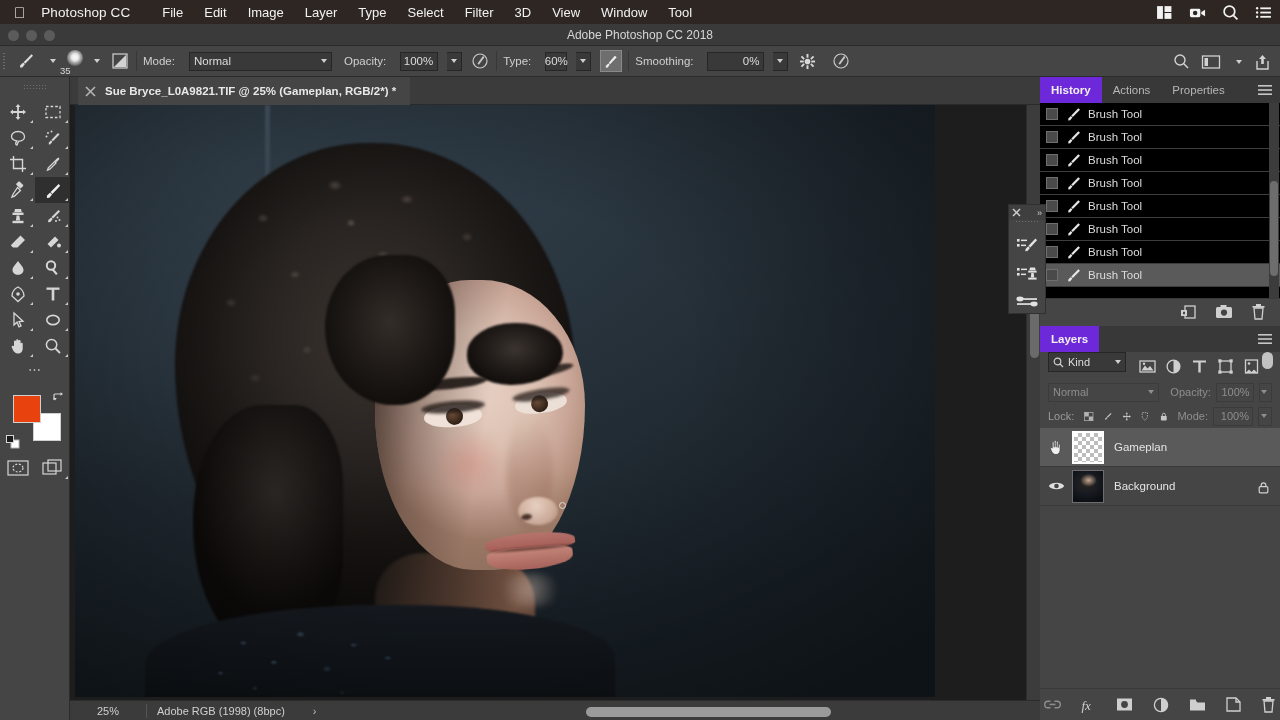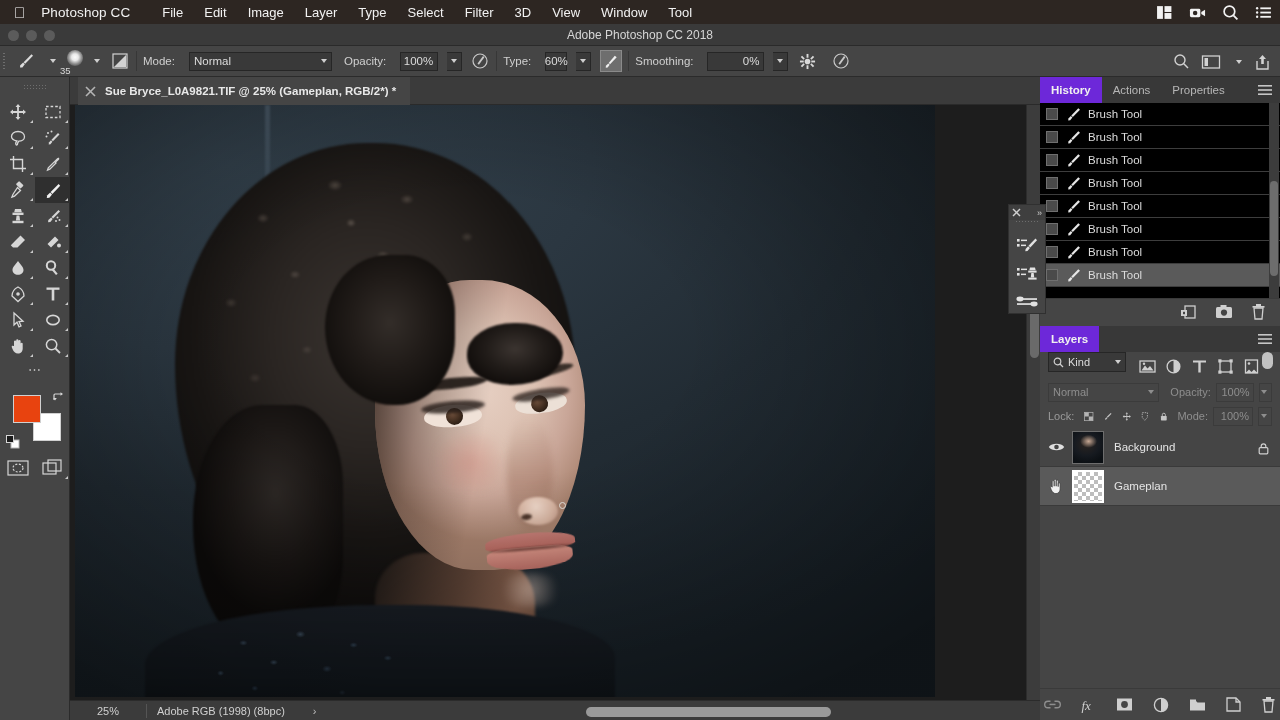--- a/index.html
+++ b/index.html
@@ -1001,43 +1001,43 @@
         <div class="op-field">
           <span>100%</span>
         </div>
         <div class="op-field" style="width:14px;justify-content:center">
           <span class="caret" style="border-top-color:#8e8e8e"></span>
         </div>
       </div>
     </div>
 
     <div class="layer-list" id="layer-list">
+        <div class="lrow sel">
+          <div class="lvis">
+            <svg width="17" height="17" viewBox="0 0 17 17">
+              <path d="M4.2 9.2 V3.6 a1 1 0 0 1 2 0 V8.2 V2.3 a1 1 0 0 1 2 0 V8.2 V3.1 a1 1 0 0 1 2 0 V8.6 V5.6 a1 1 0 0 1 1.9 0 V11 c0 2.8 -1.8 4.6 -4.2 4.6 C5.5 15.6 4 13.8 3.2 11.6 L2.5 9.8 a1 1 0 0 1 1.7 -1 Z" fill="#f0f0f0" stroke="#3a3a3a" stroke-width="0.7"></path>
+            </svg>
+          </div>
+          <div class="lthumb checker"></div>
+          <span class="lname">Gameplan</span>
+        </div>
         <div class="lrow">
           <div class="lvis">
             <svg width="17" height="12" viewBox="0 0 17 12">
               <path d="M0.8 6 C3.5 1.6 13.5 1.6 16.2 6 C13.5 10.4 3.5 10.4 0.8 6 Z" fill="#e0e0e0"></path>
               <circle cx="8.5" cy="6" r="2.3" fill="#454545"></circle>
             </svg>
           </div>
           <div class="lthumb" style="background: radial-gradient(40% 30% at 52% 30%, rgb(199, 168, 148) 0%, rgba(0, 0, 0, 0) 70%), radial-gradient(70% 60% at 45% 40%, rgb(42, 36, 32) 0%, rgb(22, 26, 32) 60%, rgb(12, 16, 20) 100%);"></div>
           <span class="lname">Background</span>
           <span class="llock"><svg width="13" height="13" viewBox="0 0 13 13">
               <rect x="2.2" y="5.6" width="8.6" height="6.2" rx="1" fill="none" stroke="#d0d0d0" stroke-width="1.2"></rect>
               <path d="M4.2 5.6 V4.1 a2.3 2.3 0 0 1 4.6 0 V5.6" fill="none" stroke="#d0d0d0" stroke-width="1.2"></path>
             </svg></span>
         </div>
-        <div class="lrow sel">
-          <div class="lvis">
-            <svg width="17" height="17" viewBox="0 0 17 17">
-              <path d="M4.2 9.2 V3.6 a1 1 0 0 1 2 0 V8.2 V2.3 a1 1 0 0 1 2 0 V8.2 V3.1 a1 1 0 0 1 2 0 V8.6 V5.6 a1 1 0 0 1 1.9 0 V11 c0 2.8 -1.8 4.6 -4.2 4.6 C5.5 15.6 4 13.8 3.2 11.6 L2.5 9.8 a1 1 0 0 1 1.7 -1 Z" fill="#f0f0f0" stroke="#3a3a3a" stroke-width="0.7"></path>
-            </svg>
-          </div>
-          <div class="lthumb checker"></div>
-          <span class="lname">Gameplan</span>
-        </div>
       </div>
 
     <div class="layers-footer">
       <svg width="17" height="11" viewBox="0 0 17 11">
         <path d="M6.5 2.2 H4 a3.3 3.3 0 0 0 0 6.6 H6.5" fill="none" stroke="#8e8e8e" stroke-width="1.4"></path>
         <path d="M10.5 2.2 H13 a3.3 3.3 0 0 1 0 6.6 H10.5" fill="none" stroke="#8e8e8e" stroke-width="1.4"></path>
         <rect x="5.5" y="4.7" width="6" height="1.5" fill="#8e8e8e"></rect>
       </svg>
       <svg width="15" height="16" viewBox="0 0 15 16">
         <text x="0.5" y="12.5" font-family="Liberation Serif, serif" font-size="13" font-style="italic" fill="#cfcfcf">fx</text>

